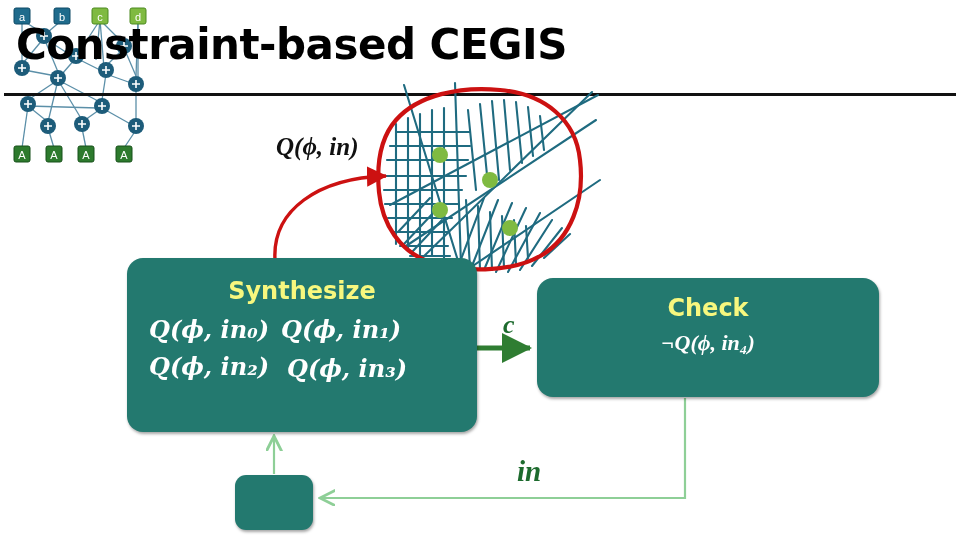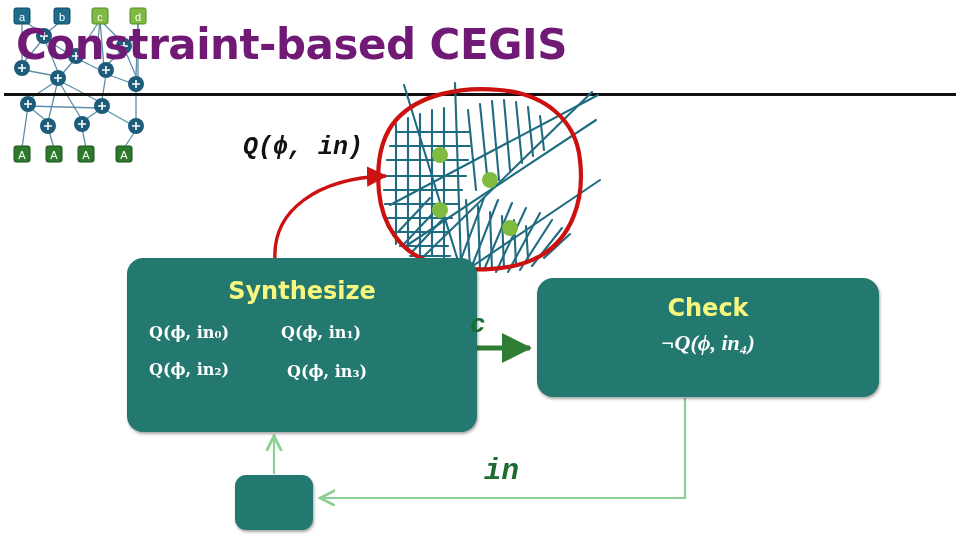--- a/index.html
+++ b/index.html
@@ -8,35 +8,36 @@
     background:#ffffff;
     font-family:"Liberation Sans", sans-serif;
     overflow:hidden;
     position:relative;
   }
   #slide{position:relative;width:960px;height:540px;overflow:hidden;background:#fff;}
 
   
   #title{
     position:absolute;left:16px;top:20px;
-    font-size:42px;font-weight:700;color:#701a75;
+    font-size:42px;font-weight:700;color:#000000;
     letter-spacing:-0.5px;
     font-family:"DejaVu Sans","Liberation Sans",sans-serif;
     white-space:nowrap;
   }
   #title-rule{
     position:absolute;left:4px;top:93px;width:952px;height:3px;
     background:#111;
   }
 
   
   .mathlbl{
-    font-family:Liberation Mono, monospace;
+    font-family:Liberation Serif, serif;
     font-style:italic;font-weight:700;
     white-space:nowrap;
+    margin-left:33px;
   }
   #q-label{
     position:absolute;left:243px;top:133px;
     font-size:25px;color:#111;
   }
 
   
   .tealbox{
     position:absolute;
     background:#23796f;
@@ -55,22 +56,22 @@
     font-family:"DejaVu Sans","Liberation Sans",sans-serif;
     font-size:24px;
   }
   #synth-title{top:19px;}
   #check-title{top:16px;}
 
   .formula{
     position:absolute;
     color:#ffffff;
     font-family:"DejaVu Serif","Liberation Serif",serif;
-    font-weight:700;
-    font-size:16px;white-space:nowrap;margin-top:8px;
+    font-style:italic;font-weight:700;
+    font-size:24px;white-space:nowrap;
   }
   #f0{left:22px;top:57px;}
   #f1{left:154px;top:57px;}
   #f2{left:22px;top:94px;}
   #f3{left:160px;top:96px;}
   #check-formula{
     position:absolute;left:0;right:0;text-align:center;top:52px;
     color:#ffffff;
     font-family:Liberation Serif, serif;
     font-style:italic;font-weight:700;font-size:22px;

